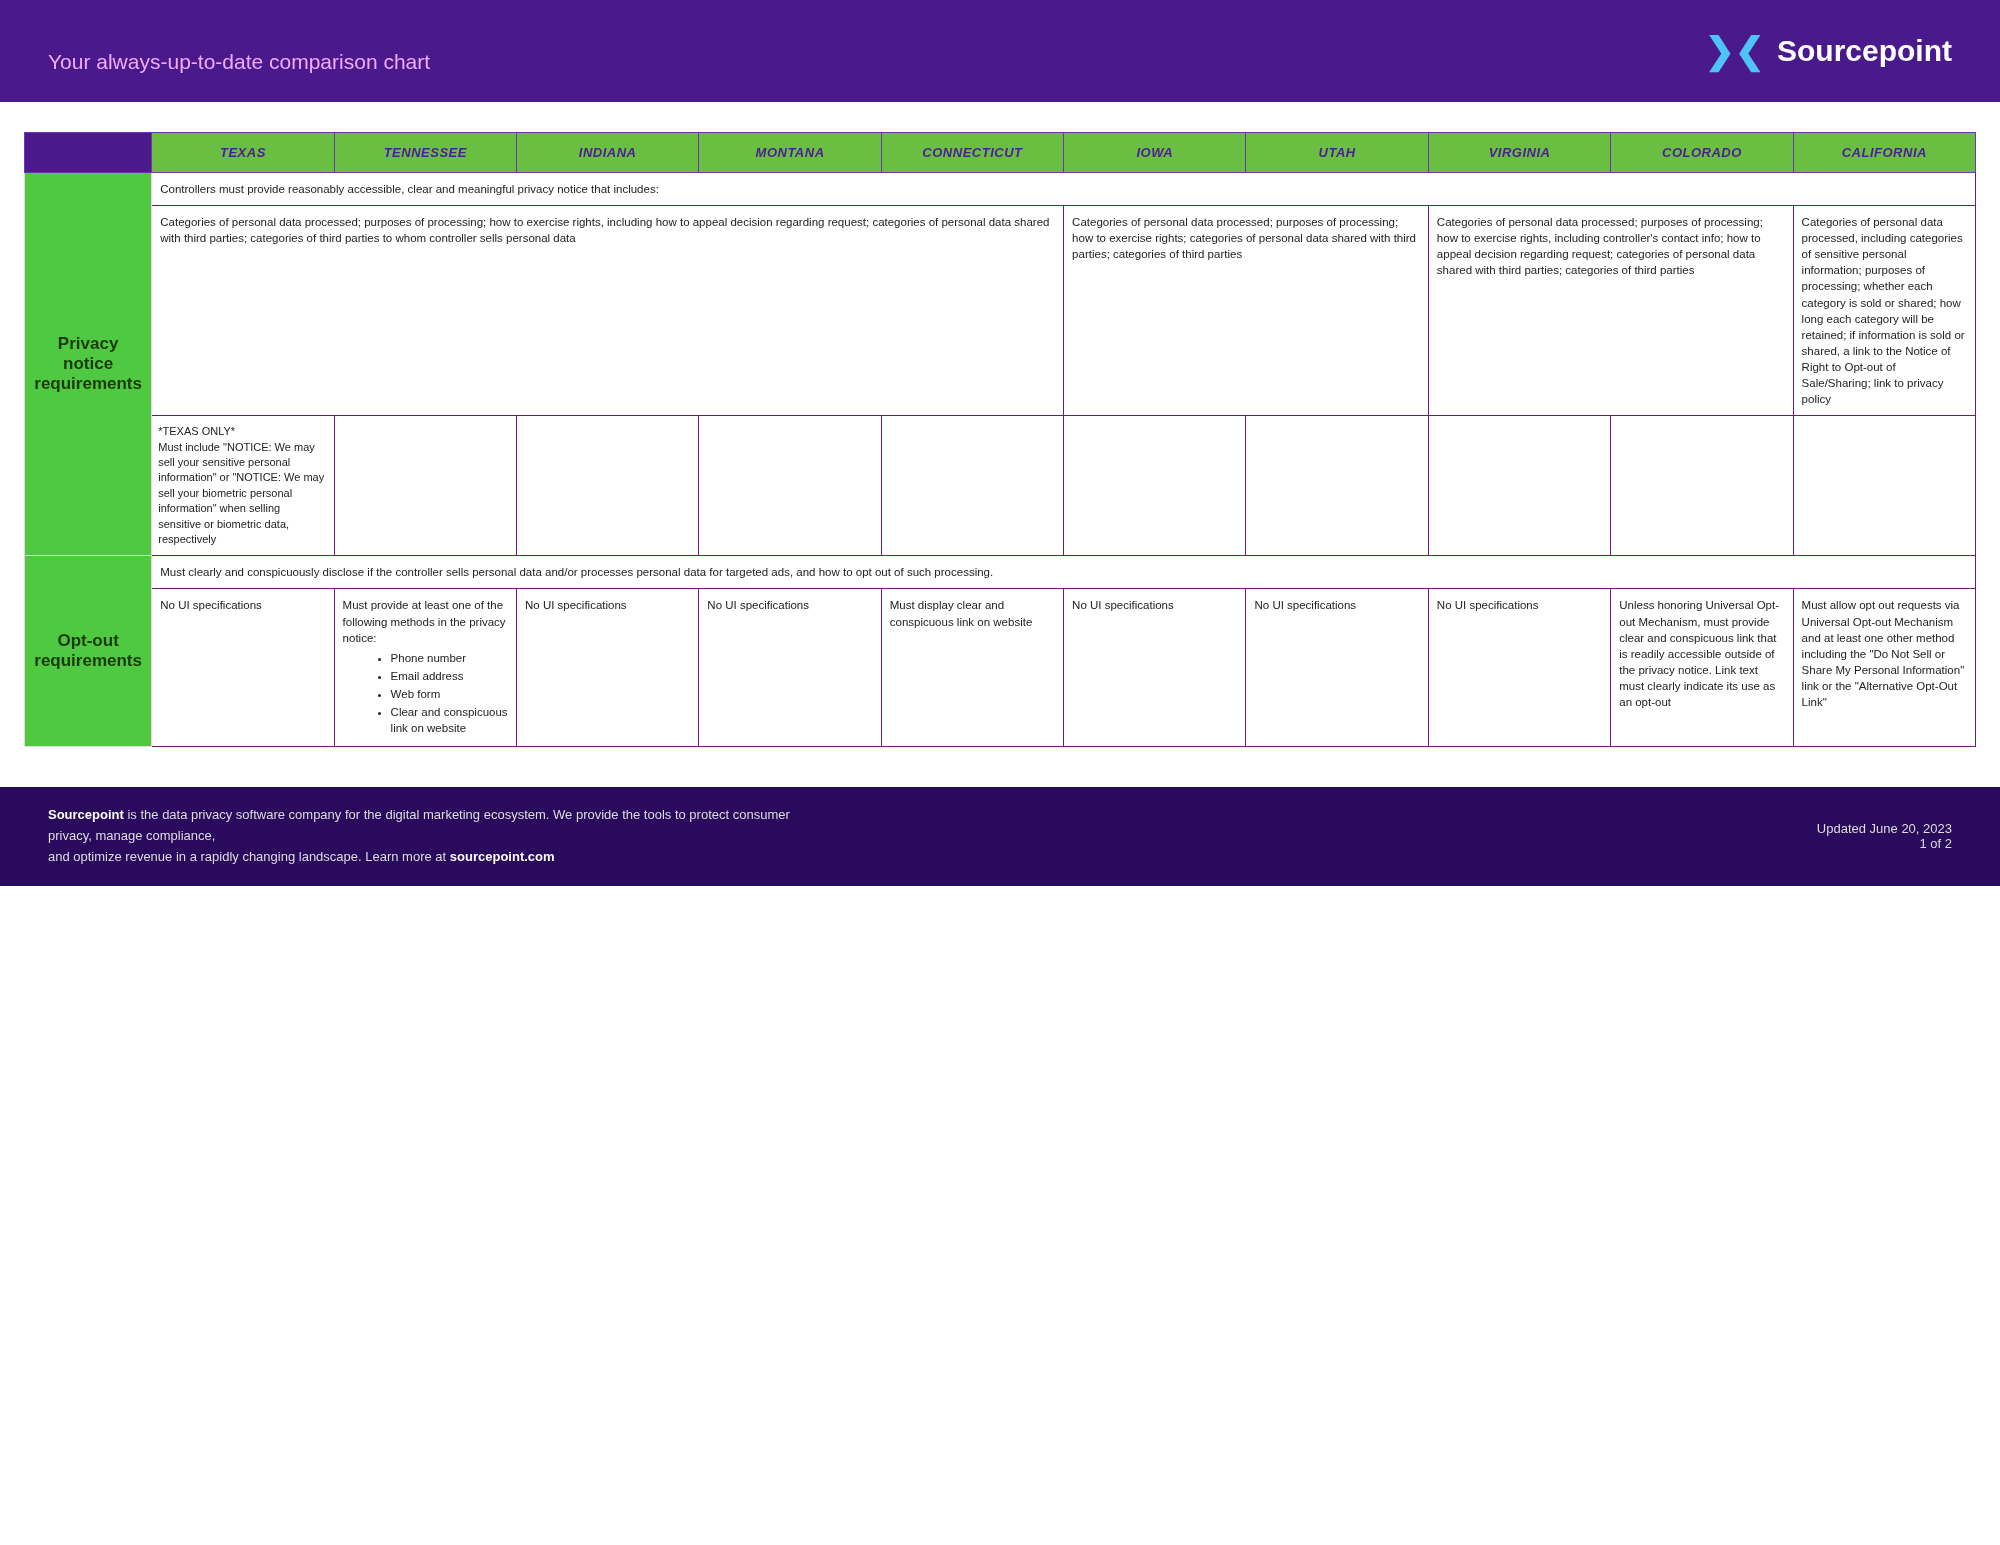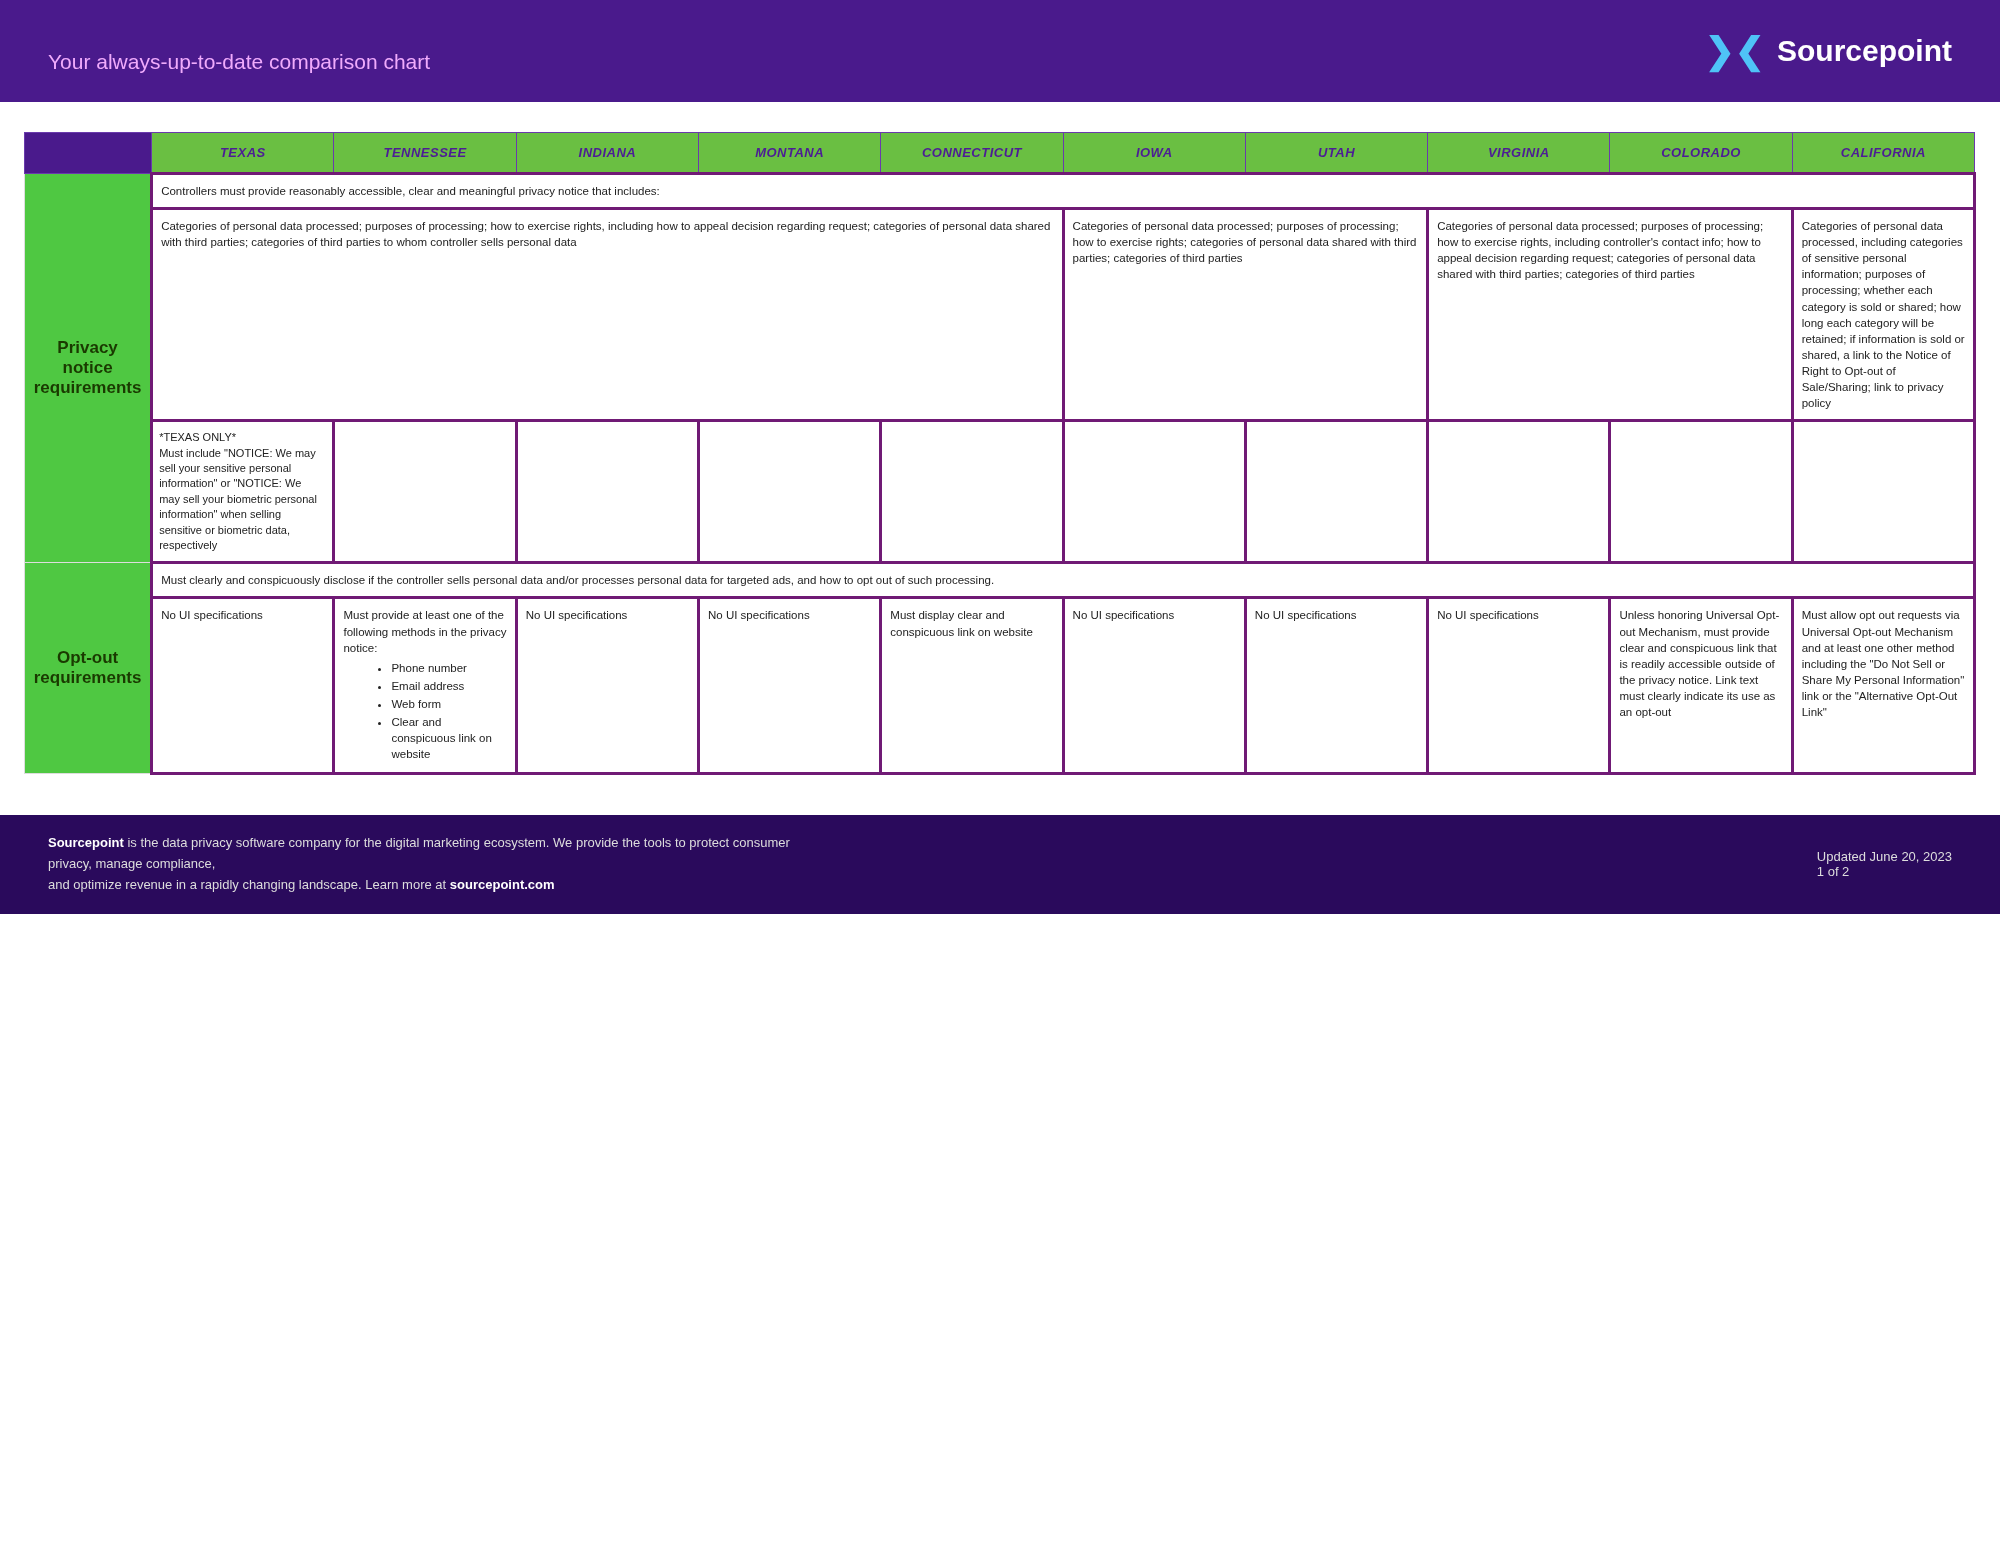--- a/index.html
+++ b/index.html
@@ -100,21 +100,21 @@
       vertical-align: middle;
       padding: 10px 8px;
       border: 1px solid #ddd;
     }
 
     td.content-cell {
       font-size: 11.5px;
       color: #222;
       padding: 8px 8px;
       vertical-align: top;
-      border: 3px solid #701a75;
+      border: 1px solid #701a75;
       line-height: 1.4;
     }
 
     td.content-cell.span-cell {
       font-size: 11.5px;
     }
 
     ul.bullet-list {
       padding-left: 16px;
       margin-top: 4px;
@@ -142,21 +142,21 @@
       line-height: 1.6;
     }
 
     .footer-left strong {
       color: #fff;
     }
 
     .footer-right {
       font-size: 13px;
       color: #ddd;
-      text-align: left;
+      text-align: right;
     }
 
     .page-num {
       color: #ddd;
       font-size: 13px;
     }
   </style>
 </head>
 <body>
 

